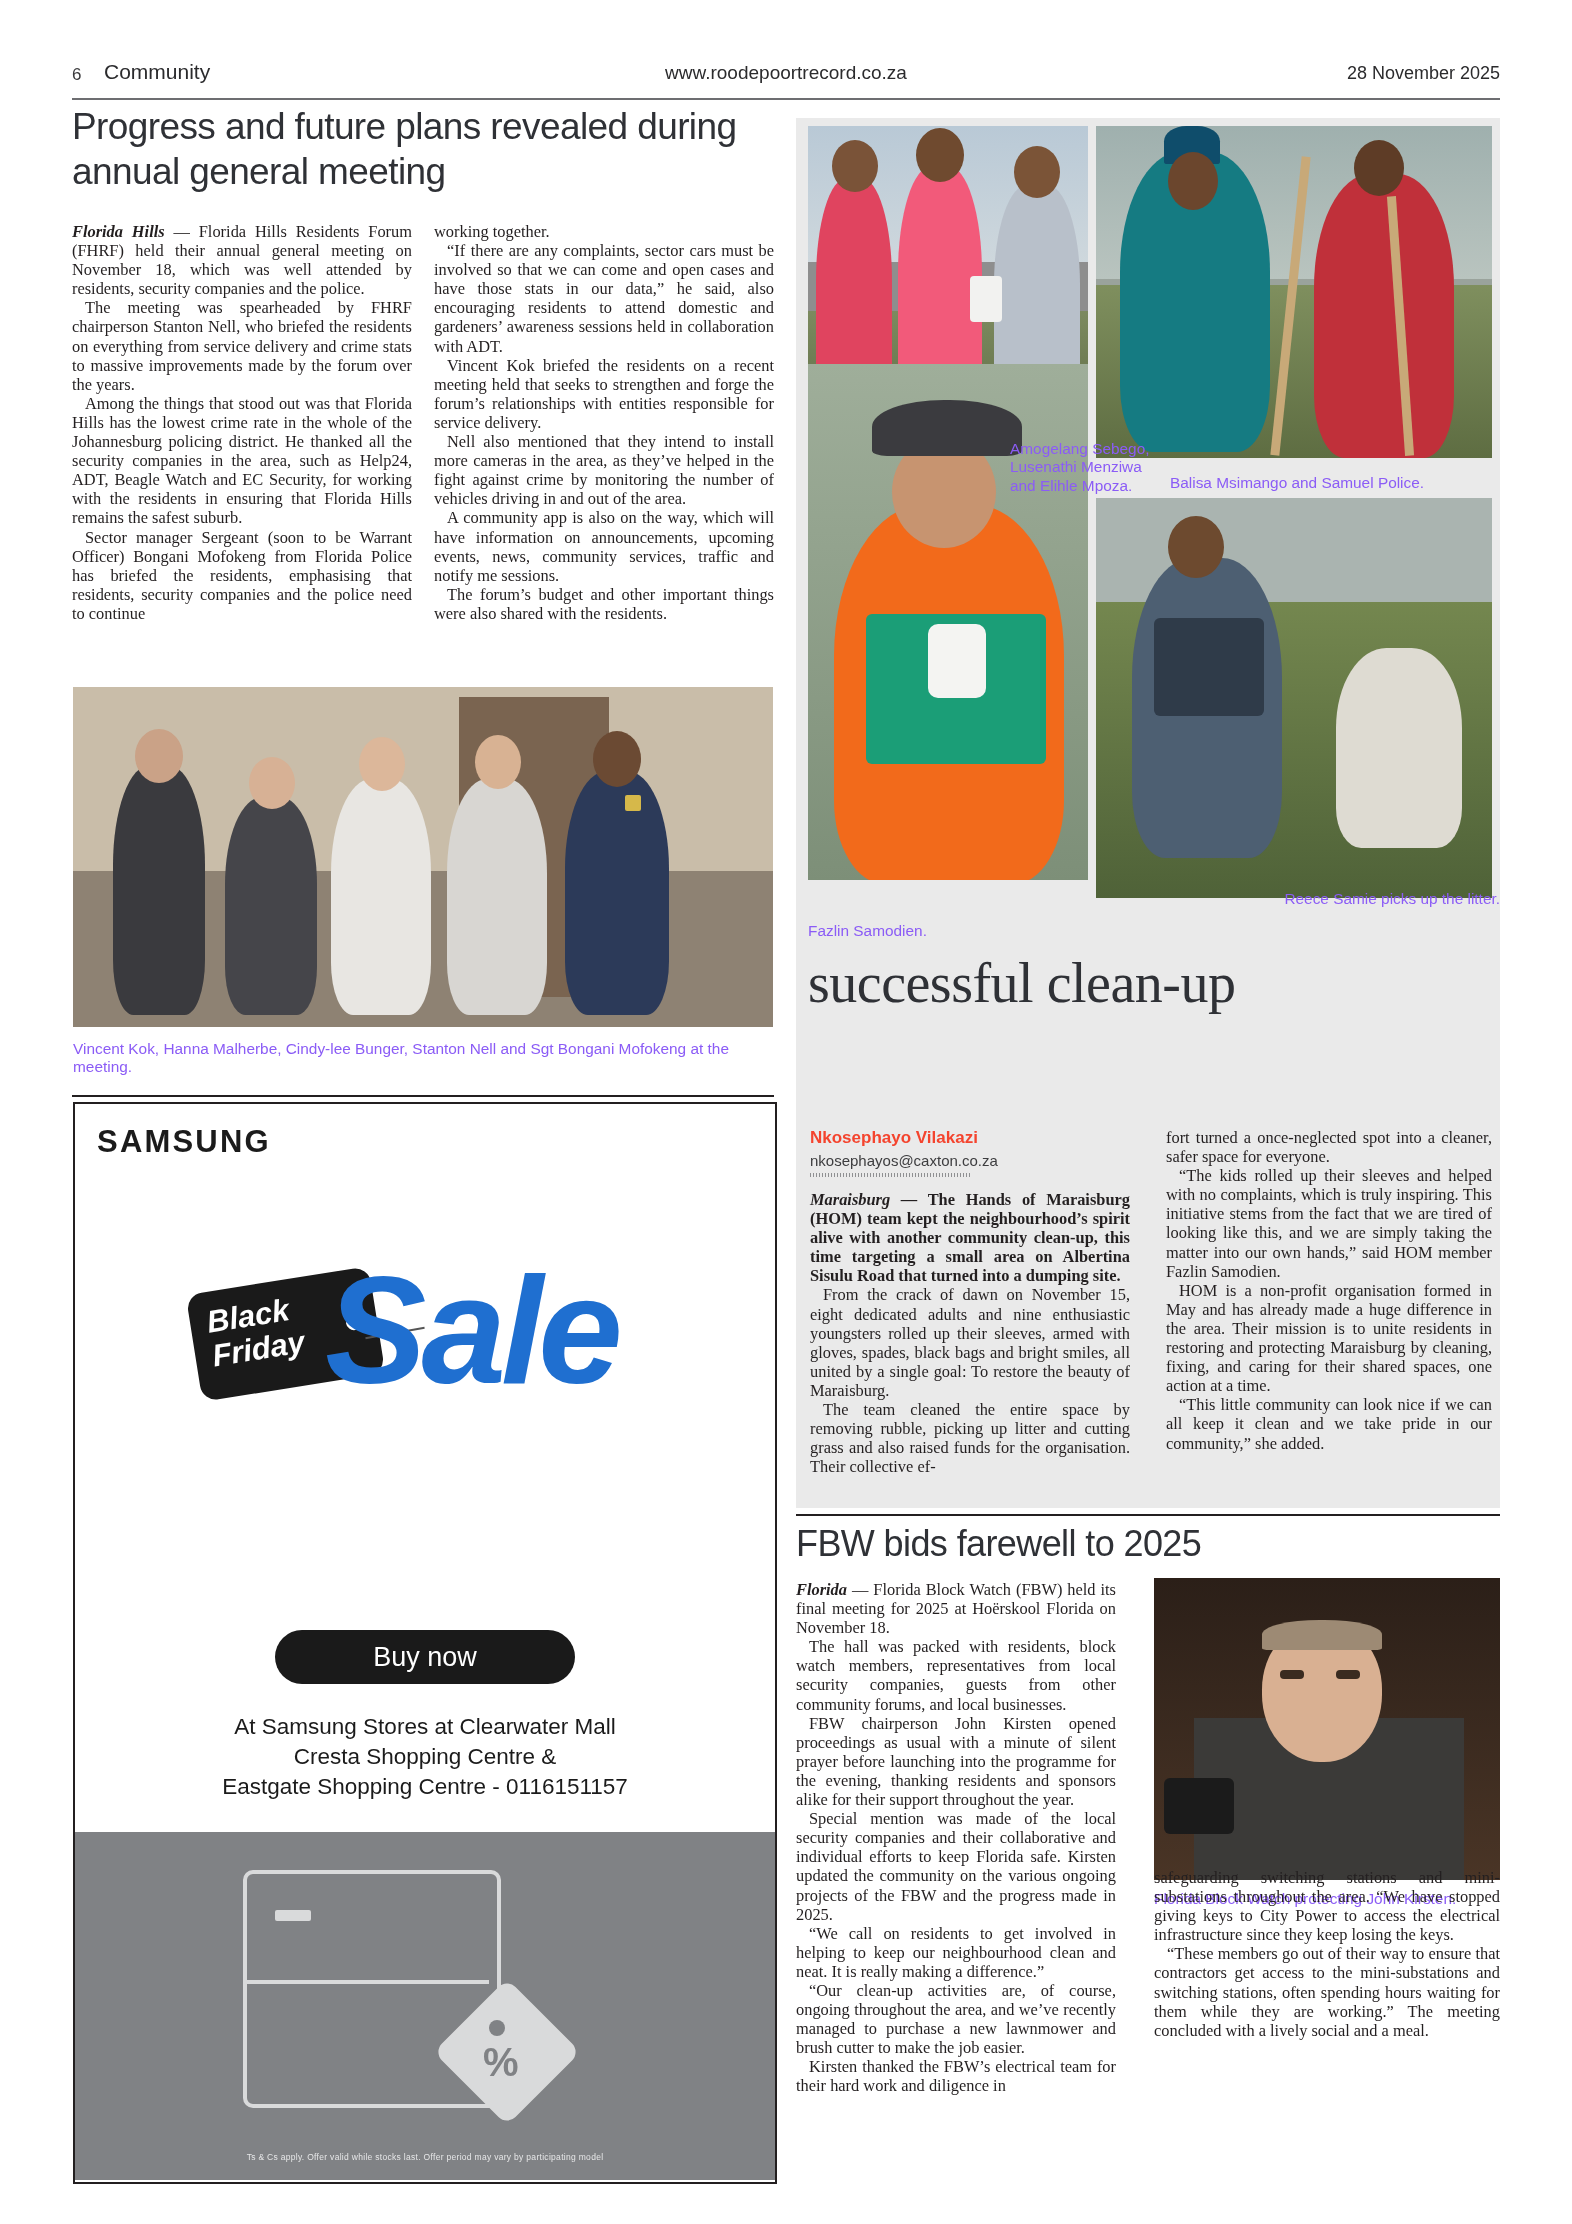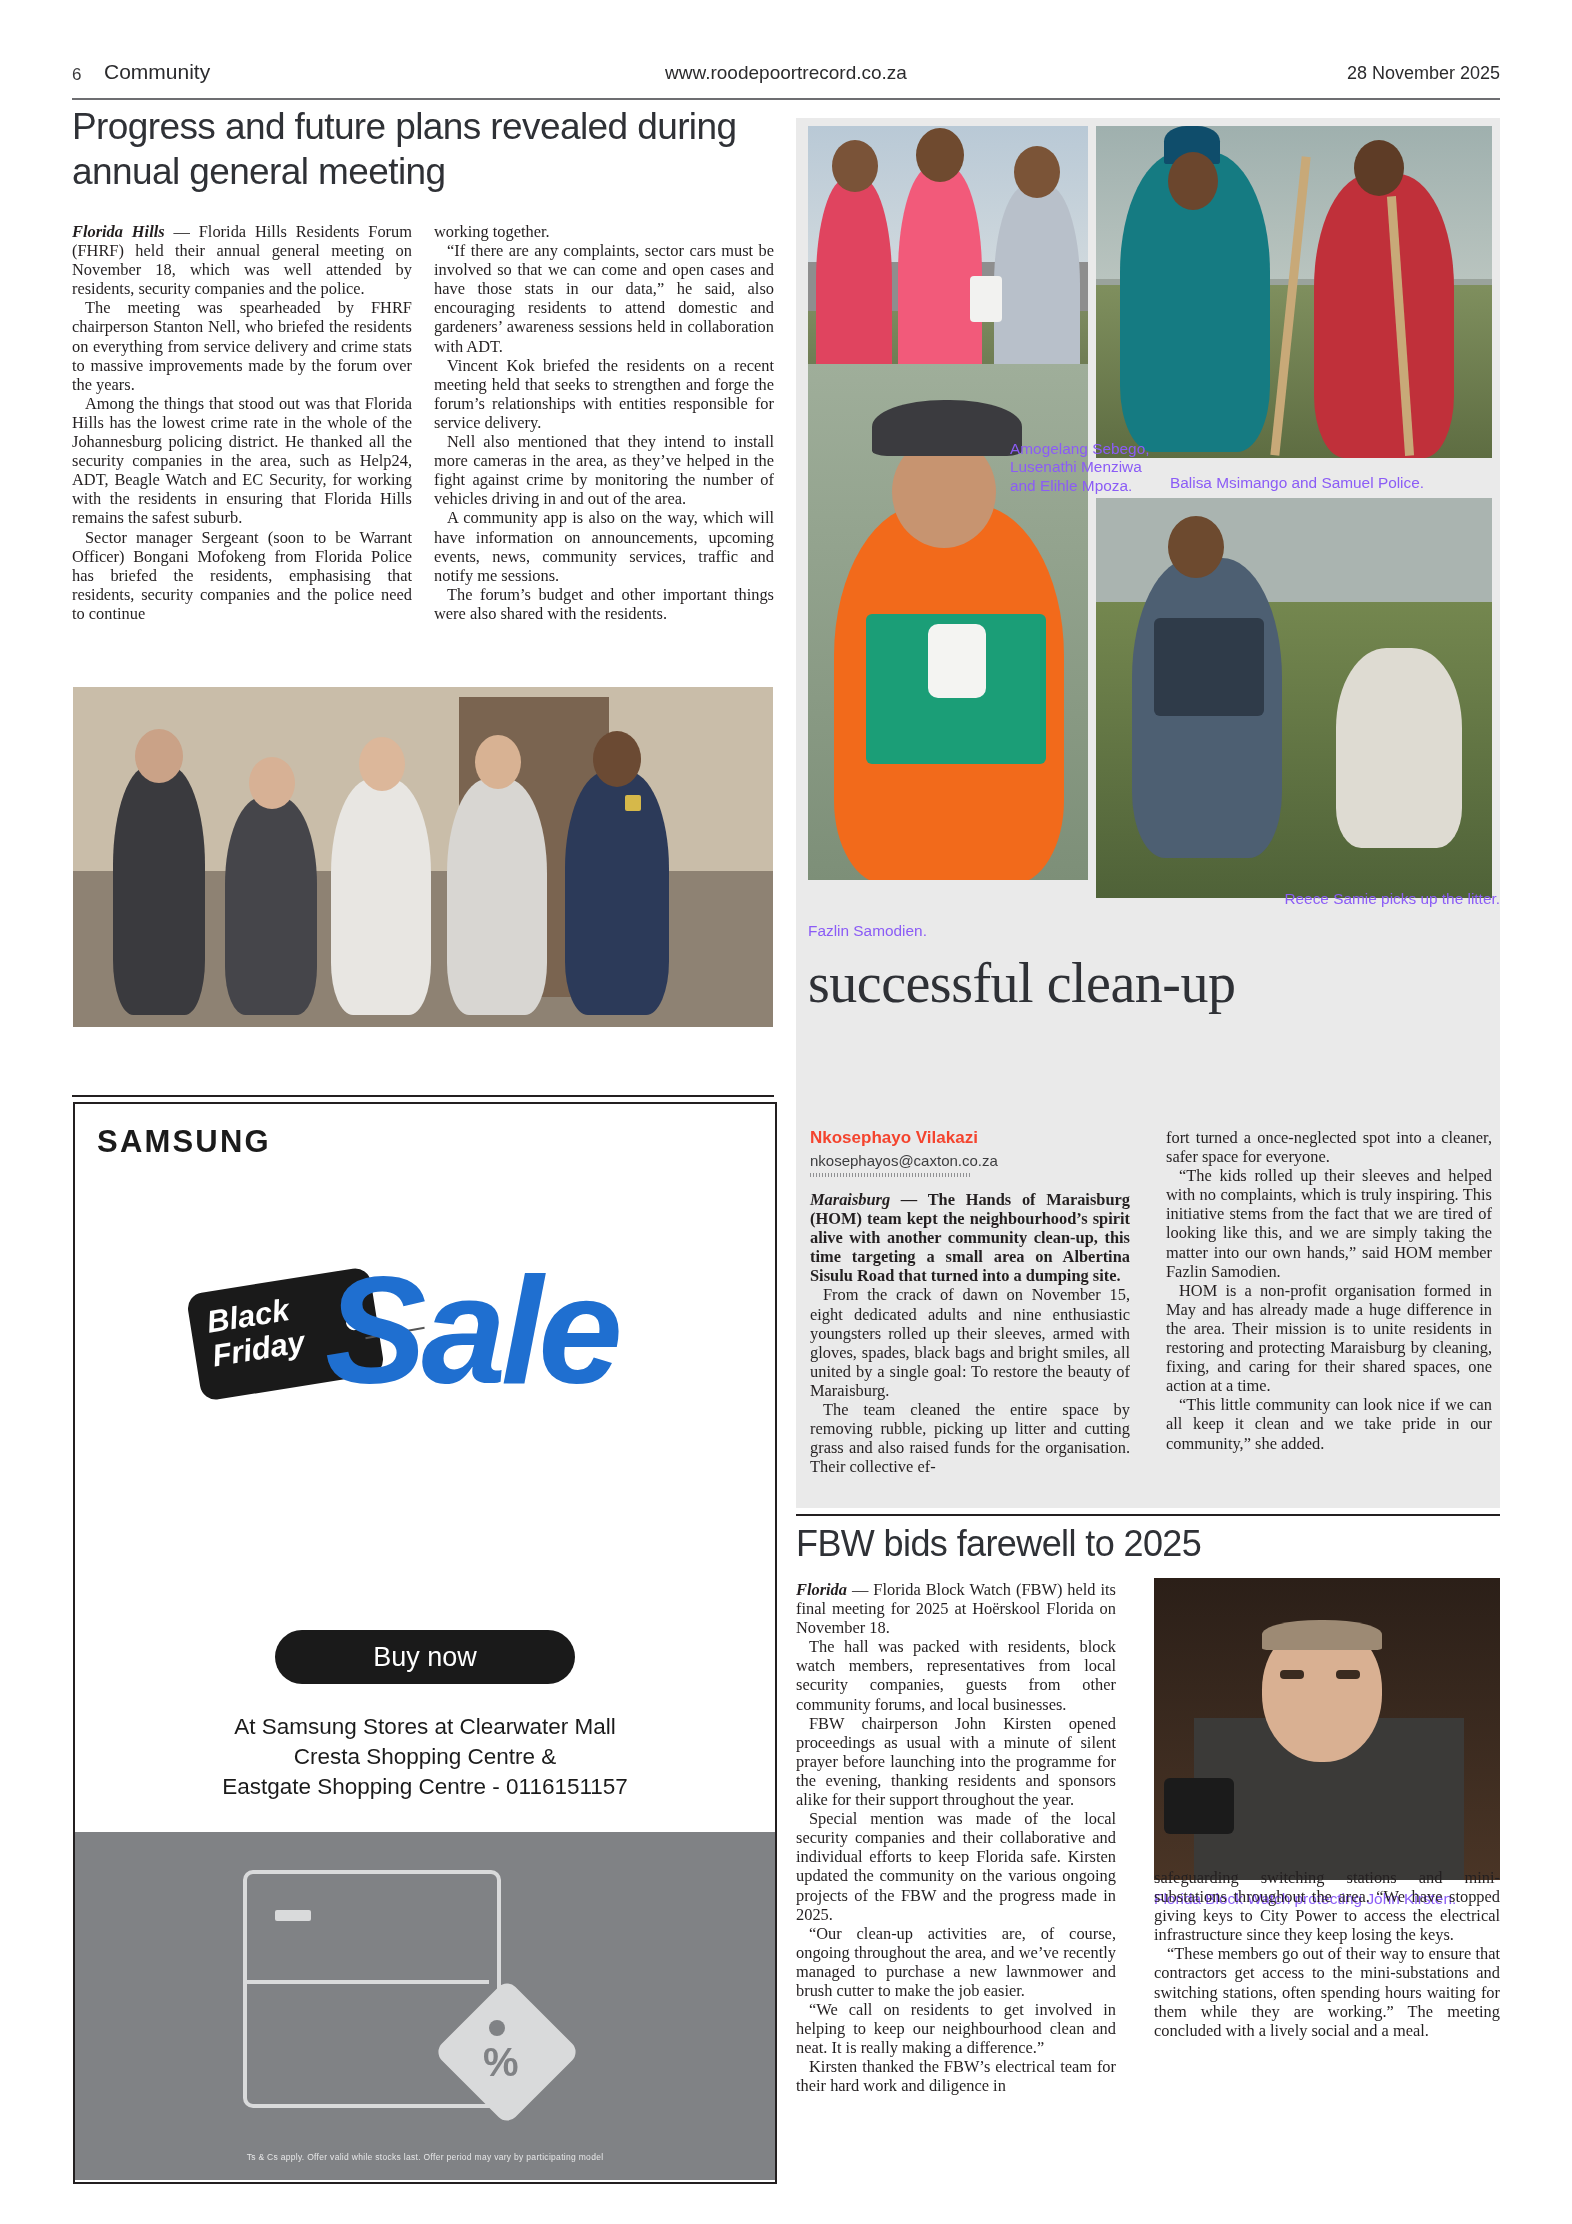--- a/index.html
+++ b/index.html
@@ -332,20 +332,21 @@
     <div class="figure" style="left:152px;top:110px;width:92px;height:218px;background:#45454a;"></div>
     <div class="figure" style="left:176px;top:70px;width:46px;height:52px;border-radius:50%;background:#d7b195;"></div>
     <div class="figure" style="left:258px;top:92px;width:100px;height:236px;background:#e8e6e2;"></div>
     <div class="figure" style="left:286px;top:50px;width:46px;height:54px;border-radius:50%;background:#dcb79a;"></div>
     <div class="figure" style="left:374px;top:92px;width:100px;height:236px;background:#d8d6d2;"></div>
     <div class="figure" style="left:402px;top:48px;width:46px;height:54px;border-radius:50%;background:#d8b293;"></div>
     <div class="figure" style="left:492px;top:84px;width:104px;height:244px;background:#2c3a59;"></div>
     <div class="figure" style="left:520px;top:44px;width:48px;height:56px;border-radius:50%;background:#6b4a33;"></div>
     <div style="position:absolute;left:552px;top:108px;width:16px;height:16px;background:#d6b84a;border-radius:2px;"></div>
   </div>
+  <div class="a1-cap caption">Vincent Kok, Hanna Malherbe, Cindy-lee Bunger, Stanton Nell and Sgt Bongani Mofokeng at the meeting.</div>
   <div class="a1-rule"></div>
 
   <div class="ad">
     <div class="ad-logo">SAMSUNG</div>
 
     <div class="ad-bf">
       <div class="ad-bf-tag"></div>
       <div class="ad-bf-text">
         <div>Black</div>
         <div>Friday</div>
@@ -445,22 +446,22 @@
   </div>
 
   <div class="a3-rule"></div>
   <div class="a3-head hl-sans">FBW bids farewell to 2025</div>
 
   <div class="a3-c1 body-col">
     <p class="first"><span class="dek">Florida</span><span> — Florida Block Watch (FBW) held its final meeting for 2025 at Hoërskool Florida on November 18.</span></p>
     <p>The hall was packed with residents, block watch members, representatives from local security companies, guests from other community forums, and local businesses.</p>
     <p>FBW chairperson John Kirsten opened proceedings as usual with a minute of silent prayer before launching into the programme for the evening, thanking residents and sponsors alike for their support throughout the year.</p>
     <p>Special mention was made of the local security companies and their collaborative and individual efforts to keep Florida safe. Kirsten updated the community on the various ongoing projects of the FBW and the progress made in 2025.</p>
+    <p>“We call on residents to get involved in helping to keep our neighbourhood clean and neat. It is really making a difference.”</p>
     <p>“Our clean-up activities are, of course, ongoing throughout the area, and we’ve recently managed to purchase a new lawnmower and brush cutter to make the job easier.</p>
-    <p>“We call on residents to get involved in helping to keep our neighbourhood clean and neat. It is really making a difference.”</p>
     <p>Kirsten thanked the FBW’s electrical team for their hard work and diligence in</p>
   </div>
 
   <div class="a3-photo">
     <div style="position:absolute;inset:0;background:linear-gradient(#2b1f18,#4a3526);"></div>
     <div style="position:absolute;left:40px;top:140px;width:270px;height:180px;background:#3b3a38;"></div>
     <div class="figure" style="left:108px;top:44px;width:120px;height:140px;border-radius:48%;background:#d9b092;"></div>
     <div style="position:absolute;left:108px;top:42px;width:120px;height:30px;border-radius:48% 48% 6% 6%;background:#9d8a74;"></div>
     <div style="position:absolute;left:126px;top:92px;width:24px;height:9px;background:#3a2b20;border-radius:4px;"></div>
     <div style="position:absolute;left:182px;top:92px;width:24px;height:9px;background:#3a2b20;border-radius:4px;"></div>

